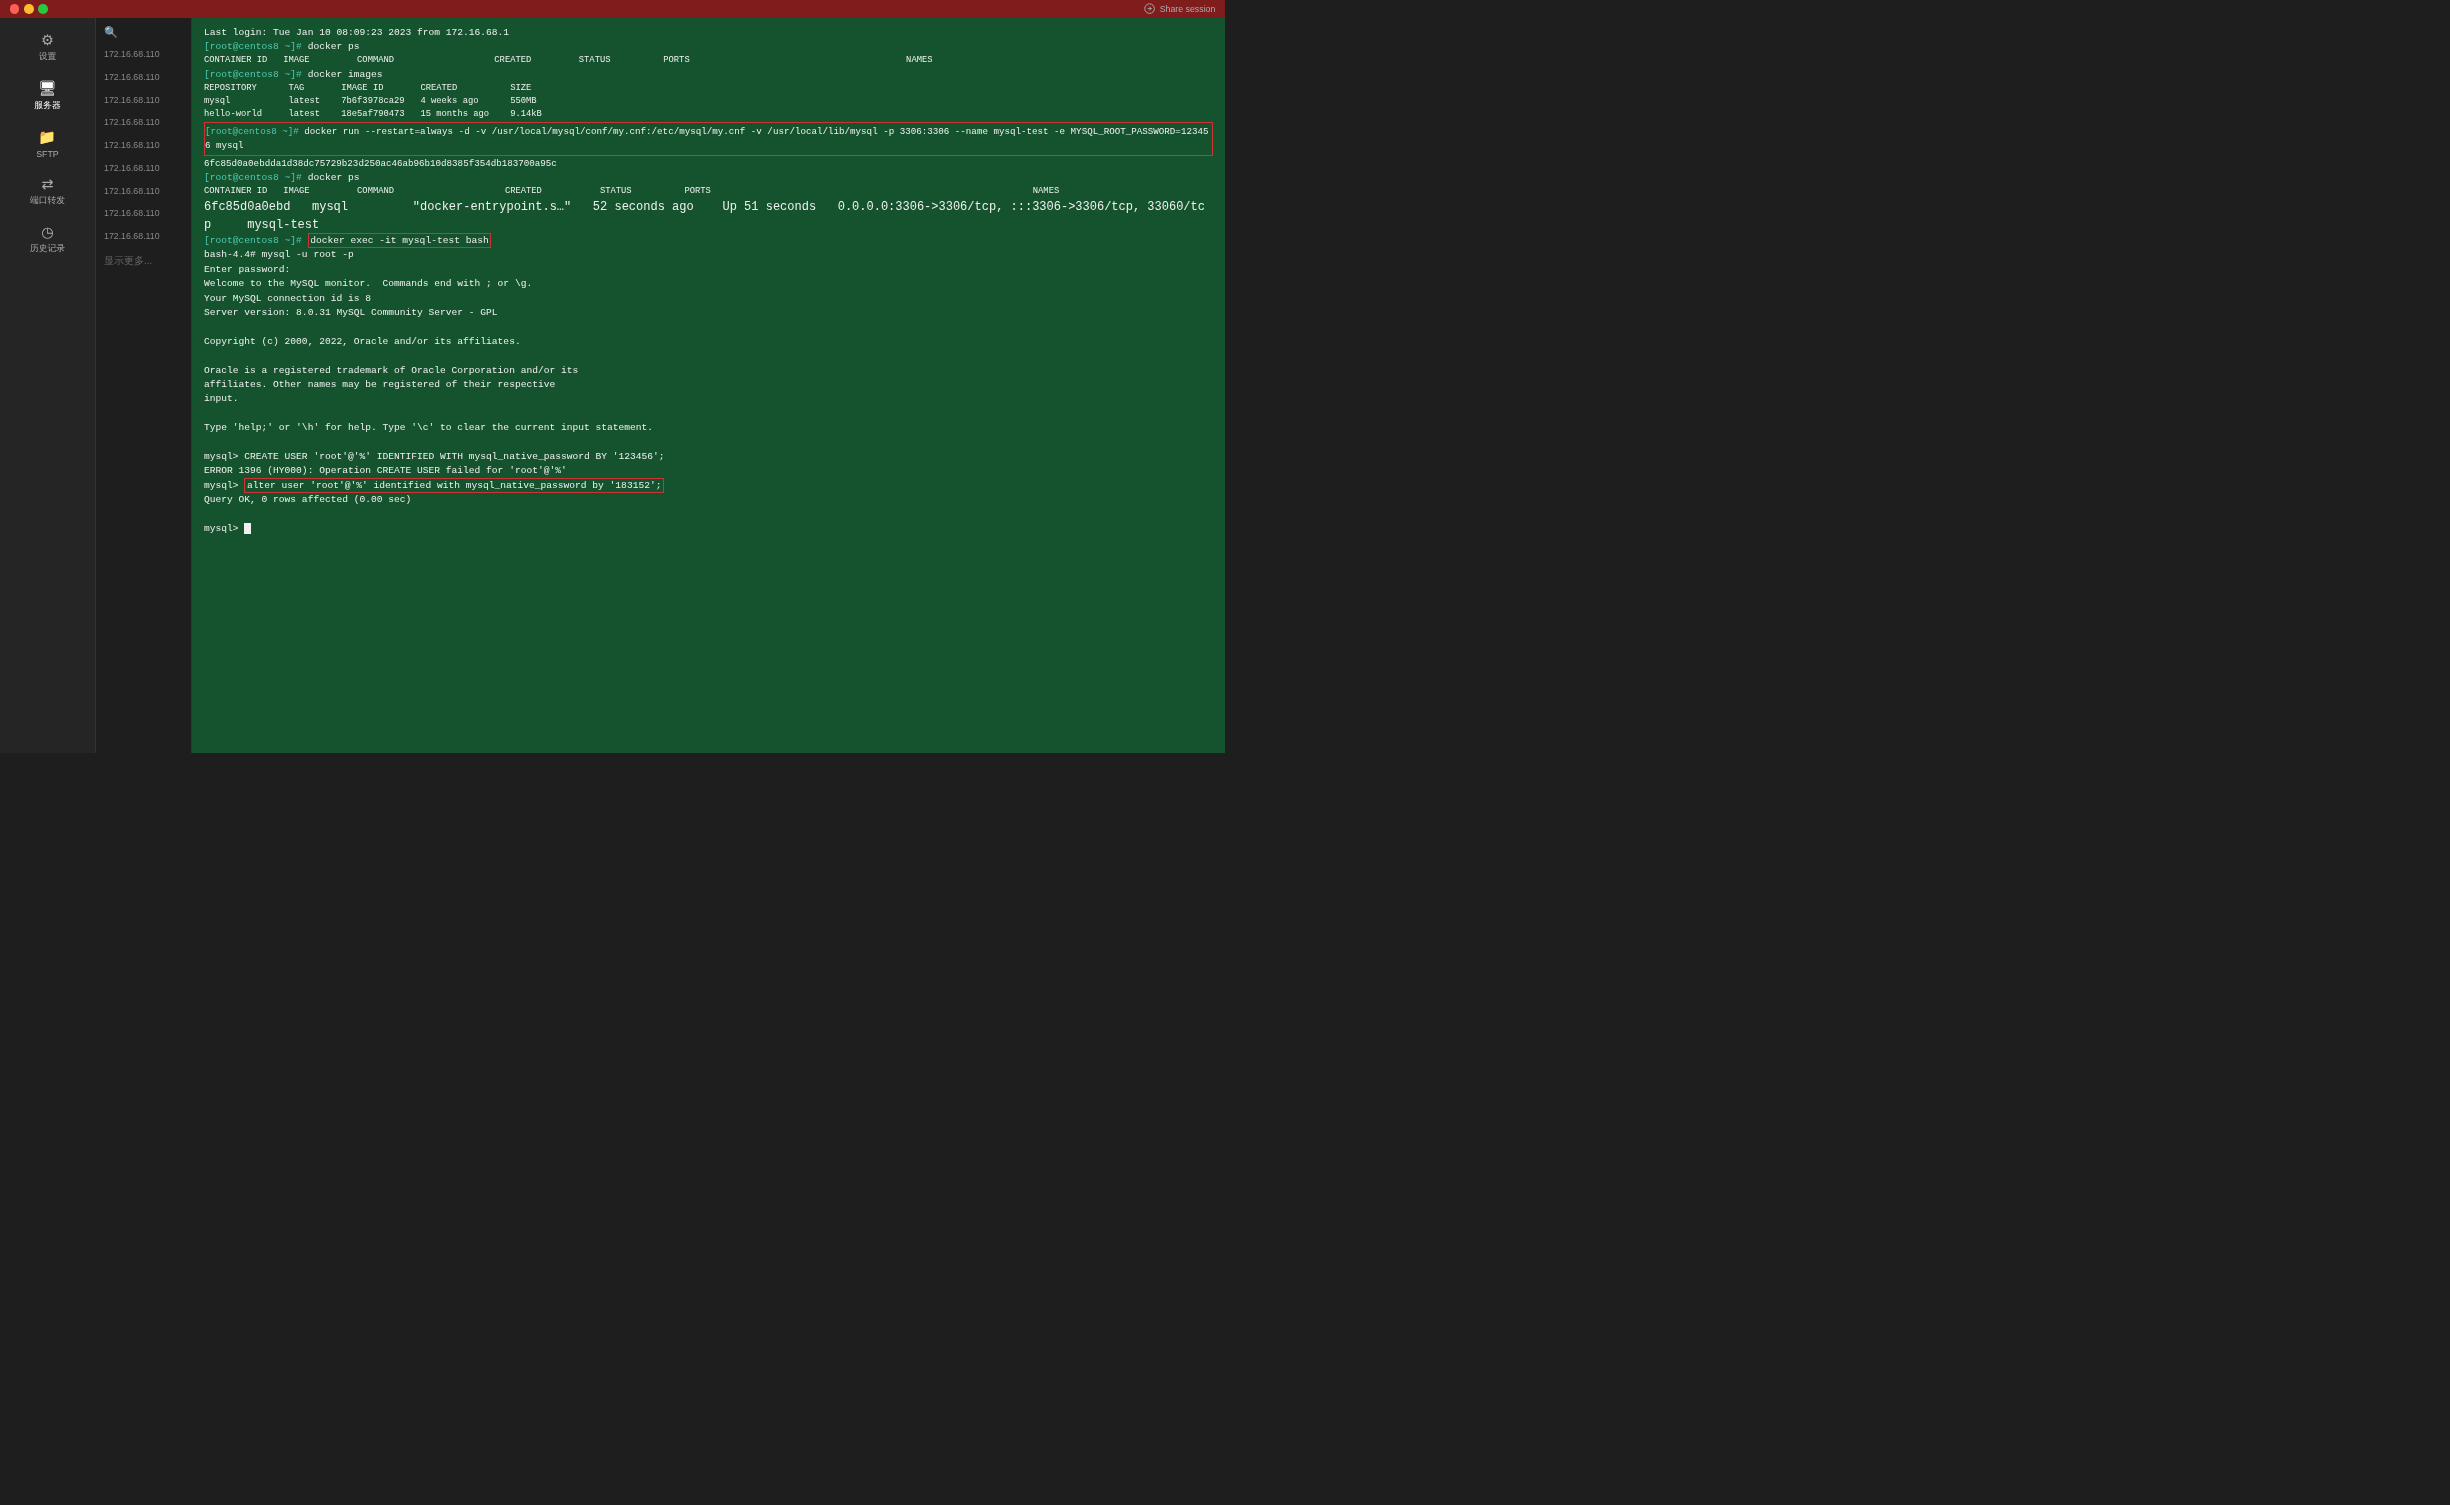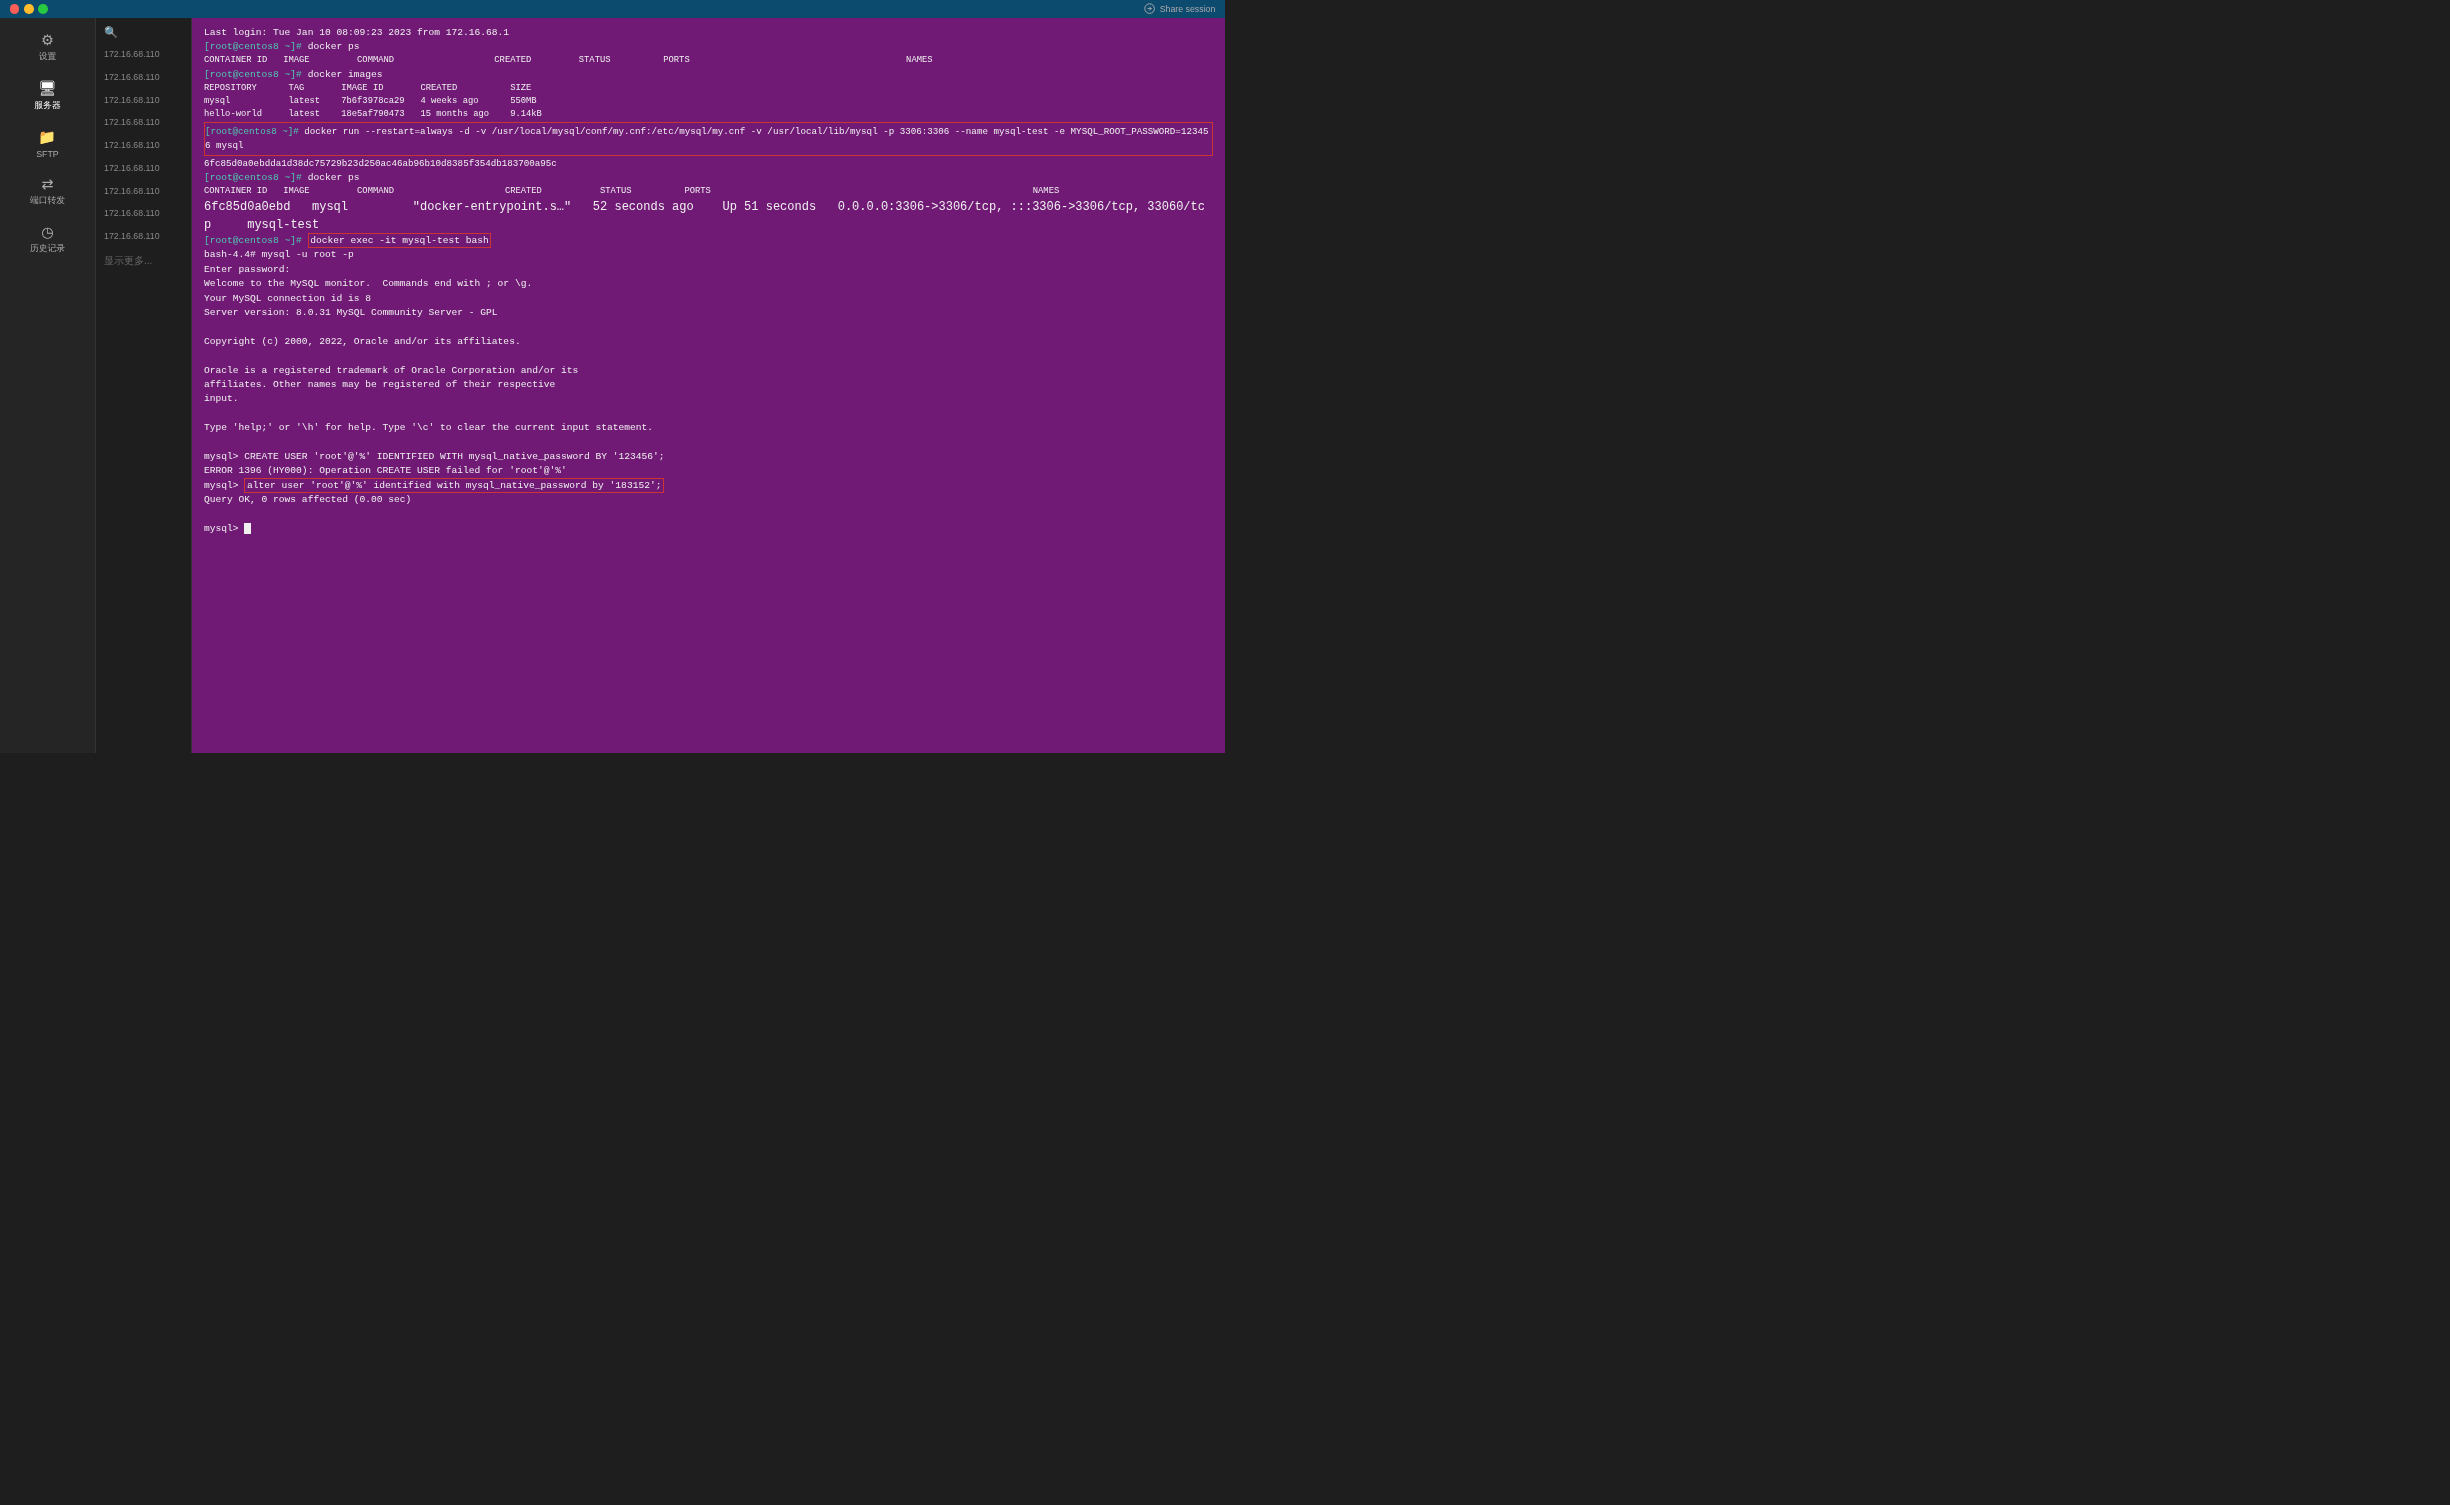--- a/index.html
+++ b/index.html
@@ -8,21 +8,21 @@
       font-family: -apple-system, BlinkMacSystemFont, 'Segoe UI', sans-serif;
       width: 1225px;
       height: 753px;
       overflow: hidden;
       position: relative;
     }
 
     
     .titlebar {
       height: 17.6px;
-      background: #0c4a6e;
+      background: #7f1d1d;
       display: flex;
       align-items: center;
       justify-content: space-between;
       padding: 0 9.6px;
       position: relative;
     }
     .titlebar-buttons {
       display: flex;
       gap: 4.8px;
       align-items: center;
@@ -110,21 +110,21 @@
     .sub-sidebar-more {
       padding: 6.4px 8px;
       font-size: 10px;
       color: #666;
       cursor: pointer;
     }
 
     
     .terminal-area {
       flex: 1;
-      background: #701a75;
+      background: #14532d;
       overflow-y: auto;
       padding: 8px 12px;
       font-family: 'Courier New', 'Monaco', 'Menlo', monospace;
       font-size: 9.6px;
       line-height: 1.5;
       color: #f0f0f0;
     }
 
     .terminal-line {
       white-space: pre-wrap;

